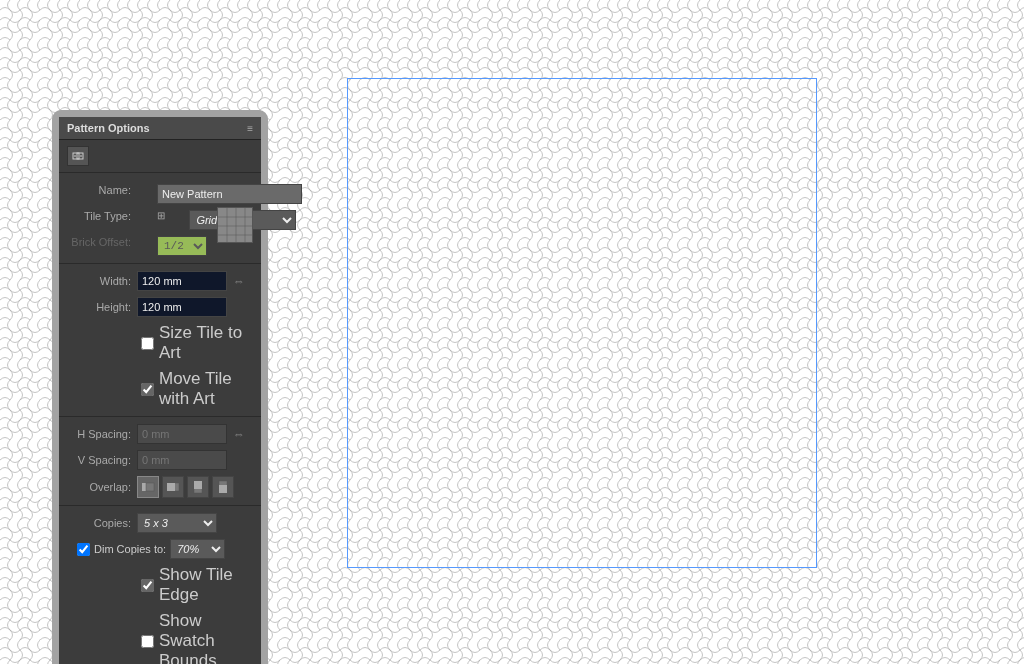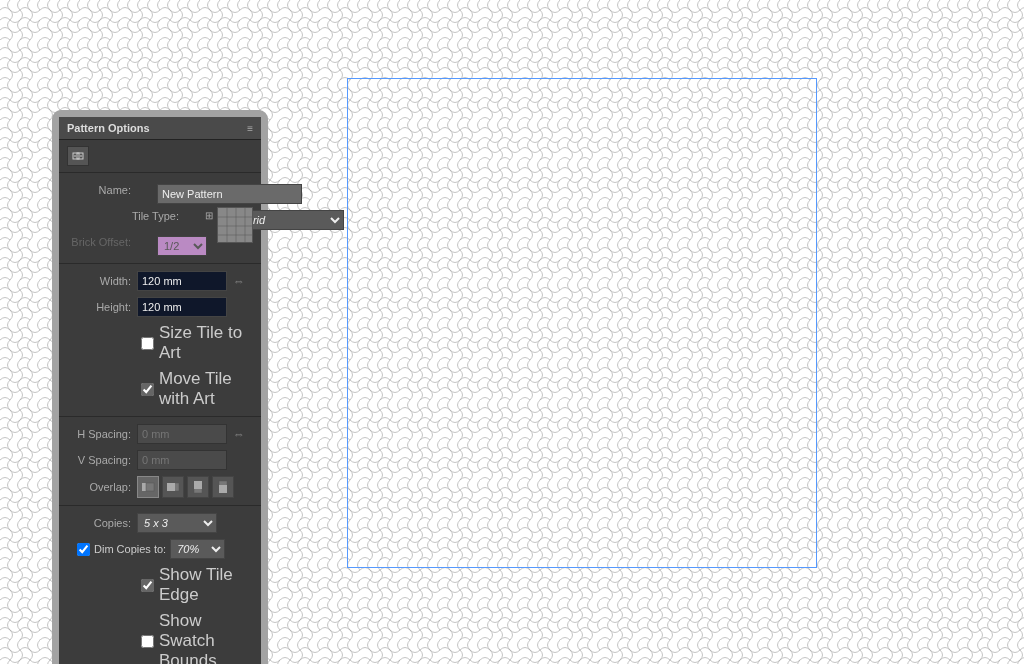--- a/index.html
+++ b/index.html
@@ -289,21 +289,21 @@
     </div>
   </div>
 
   <div class="panel-body">
 
     <div class="field-row">
       <span class="field-label">Name:</span>
       <input class="text-input-wide" type="text" value="New Pattern" style="">
     </div>
 
-    <div class="field-row" style="position:relative;margin-left:48px;">
+    <div class="field-row" style="position:relative;">
       <span class="field-label">Tile Type:</span>
       <span style="color:#aaa; margin-right:4px; font-size:10px;">⊞</span>
       <select class="select-field">
         <option>Grid</option>
         <option>Brick by Row</option>
         <option>Brick by Column</option>
         <option>Hex by Column</option>
         <option>Hex by Row</option>
       </select>
 
@@ -315,21 +315,21 @@
           <line x1="0" y1="27" x2="36" y2="27" stroke="#555" stroke-width="0.5"></line>
           <line x1="9" y1="0" x2="9" y2="36" stroke="#555" stroke-width="0.5"></line>
           <line x1="18" y1="0" x2="18" y2="36" stroke="#555" stroke-width="0.5"></line>
           <line x1="27" y1="0" x2="27" y2="36" stroke="#555" stroke-width="0.5"></line>
         </svg>
       </div>
     </div>
 
     <div class="field-row">
       <span class="field-label" style="color:#666;">Brick Offset:</span>
-      <select class="select-small" disabled="" style="color:#666; background:#f0abfc;">
+      <select class="select-small" disabled="" style="color:#666; background:#bef264;font-family:Liberation Mono, monospace;">
         <option>1/2</option>
         <option>1/3</option>
         <option>1/4</option>
       </select>
     </div>
 
     <div class="separator"></div>
 
     <div class="dimension-row">
       <span class="dim-label">Width:</span>

